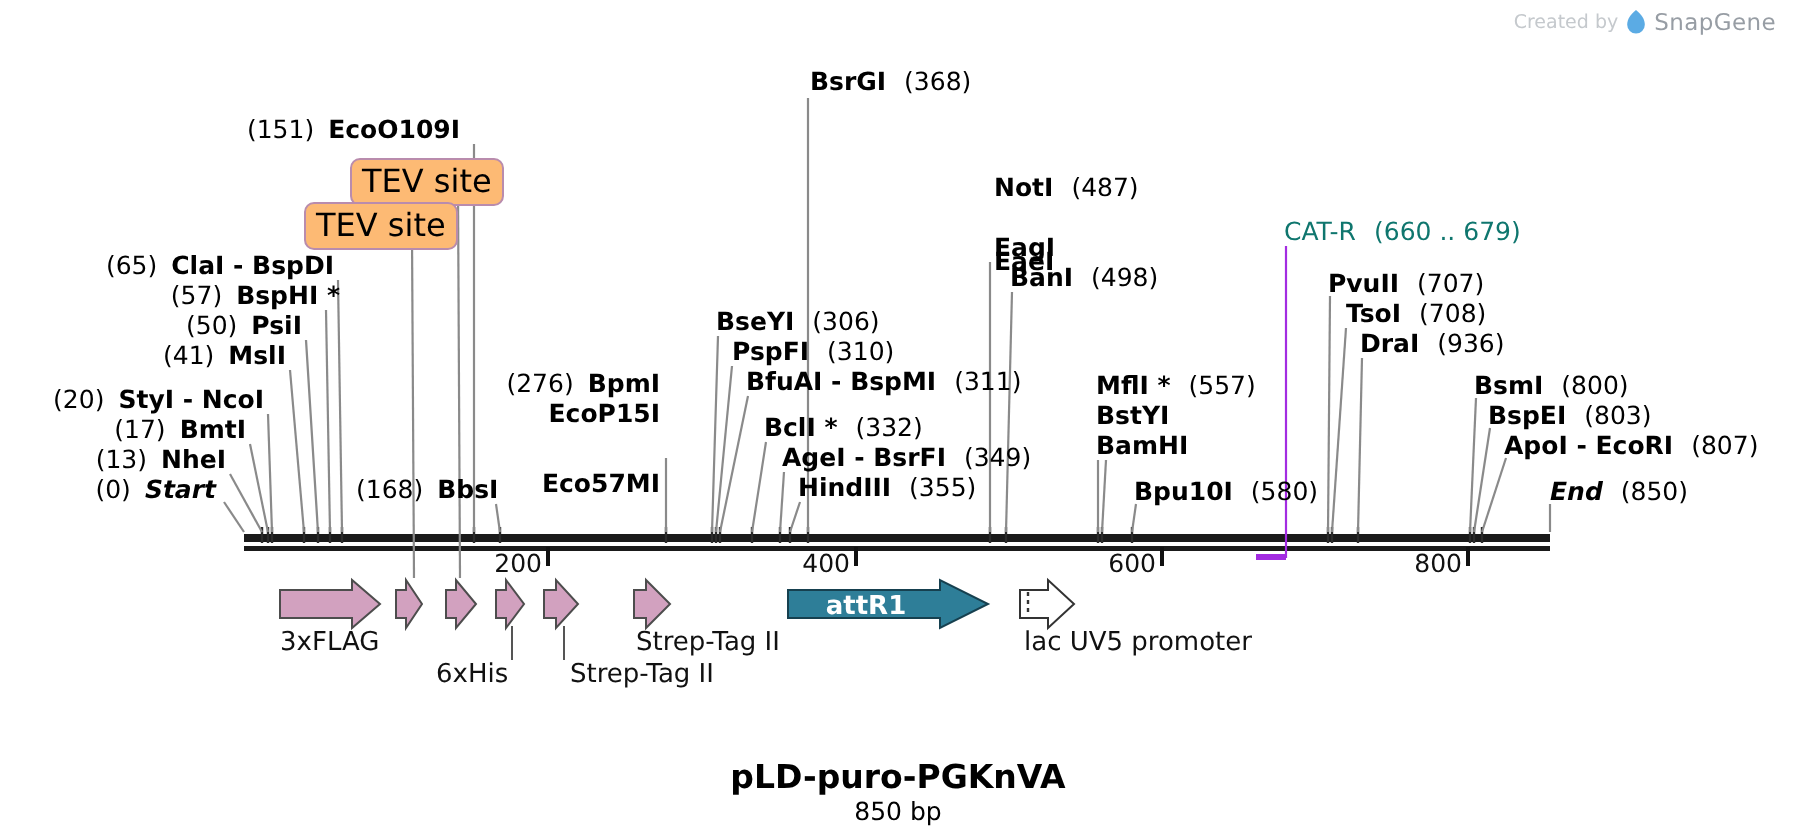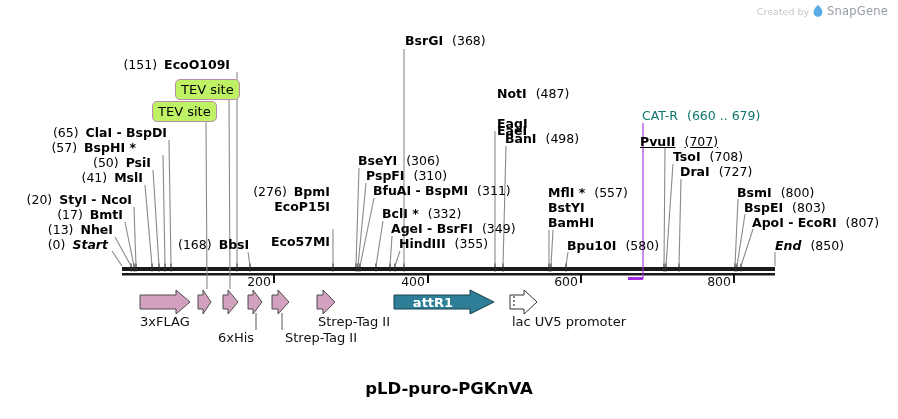--- a/index.html
+++ b/index.html
@@ -11,21 +11,21 @@
   #watermark .brand{font-size:11.5px;color:#979da4;font-weight:400;letter-spacing:.2px;}
   
   .site-label{position:absolute;white-space:nowrap;font-size:12.5px;color:#000;line-height:14px;}
   .site-label .name{font-weight:bold;}
   .site-label.italic .name{font-style:italic;}
   .site-label .pre{margin-right:7px;}
   .site-label .post{margin-left:9px;}
   .site-label.purple{color:#0f766e;}
   .site-label.purple .name{font-weight:normal;}
   
-  .tev-box{position:absolute;font-size:13px;line-height:1;color:#000;background:#bef264;
+  .tev-box{position:absolute;font-size:16px;line-height:1;color:#000;background:#fdba74;
            border:1px solid #B98CAD;border-radius:5px;padding:3px 5px;white-space:nowrap;}
   
   .feat-label{position:absolute;white-space:nowrap;font-size:13px;color:#111;line-height:14px;}
   
   .ruler-num{position:absolute;font-size:12.5px;color:#111;line-height:13px;}
   
   #footer-title{position:absolute;left:0;top:379px;width:100%;text-align:center;
                 font-size:16.5px;font-weight:bold;color:#000;}
   #footer-sub{position:absolute;left:0;top:398px;width:100%;text-align:center;
               font-size:12.5px;color:#000;}
@@ -150,21 +150,21 @@
   </div>
       <div class="site-label" style="right: 766px; top: 193px;">
     <span class="pre">(20)</span><span class="name">StyI - NcoI</span>
   </div>
       <div class="site-label" style="right: 755px; top: 171px;">
     <span class="pre">(41)</span><span class="name">MslI</span>
   </div>
       <div class="site-label" style="right: 747px; top: 156px;">
     <span class="pre">(50)</span><span class="name">PsiI</span>
   </div>
-      <div class="site-label" style="right: 762px; top: 141px;">
+      <div class="site-label" style="right: 728px; top: 141px;">
     <span class="pre">(57)</span><span class="name">BspHI *</span>
   </div>
       <div class="site-label" style="right: 731px; top: 126px;">
     <span class="pre">(65)</span><span class="name">ClaI - BspDI</span>
   </div>
       <div class="site-label" style="right: 668px; top: 58px;">
     <span class="pre">(151)</span><span class="name">EcoO109I</span>
   </div>
       <div class="site-label" style="left: 178px; top: 238px;">
     <span class="pre">(168)</span><span class="name">BbsI</span>
@@ -219,38 +219,39 @@
   </div>
       <div class="site-label" style="left: 548px; top: 216px;">
     <span class="name">BamHI</span>
   </div>
       <div class="site-label" style="left: 567px; top: 239px;">
     <span class="name">Bpu10I</span><span class="post">(580)</span>
   </div>
       <div class="site-label purple" style="left: 642px; top: 109px;">
     <span class="name">CAT-R</span><span class="post">(660 .. 679)</span>
   </div>
-      <div class="site-label" style="left: 640px; top: 135px; text-decoration: underline;">
+      <div class="site-label" style="left: 664px; top: 135px;">
     <span class="name">PvuII</span><span class="post">(707)</span>
   </div>
       <div class="site-label" style="left: 673px; top: 150px;">
     <span class="name">TsoI</span><span class="post">(708)</span>
   </div>
       <div class="site-label" style="left: 680px; top: 165px;">
-    <span class="name">DraI</span><span class="post">(727)</span>
+    <span class="name">DraI</span><span class="post">(936)</span>
   </div>
       <div class="site-label" style="left: 737px; top: 186px;">
     <span class="name">BsmI</span><span class="post">(800)</span>
   </div>
       <div class="site-label" style="left: 744px; top: 201px;">
     <span class="name">BspEI</span><span class="post">(803)</span>
   </div>
       <div class="site-label" style="left: 752px; top: 216px;">
     <span class="name">ApoI - EcoRI</span><span class="post">(807)</span>
   </div>
       <div class="site-label italic" style="left: 775px; top: 239px;">
     <span class="name">End</span><span class="post">(850)</span>
   </div>
     </div>
 
   <div id="footer-title">pLD-puro-PGKnVA</div>
+  <div id="footer-sub">850 bp</div>
 
 </div>
 
 </body></html>

